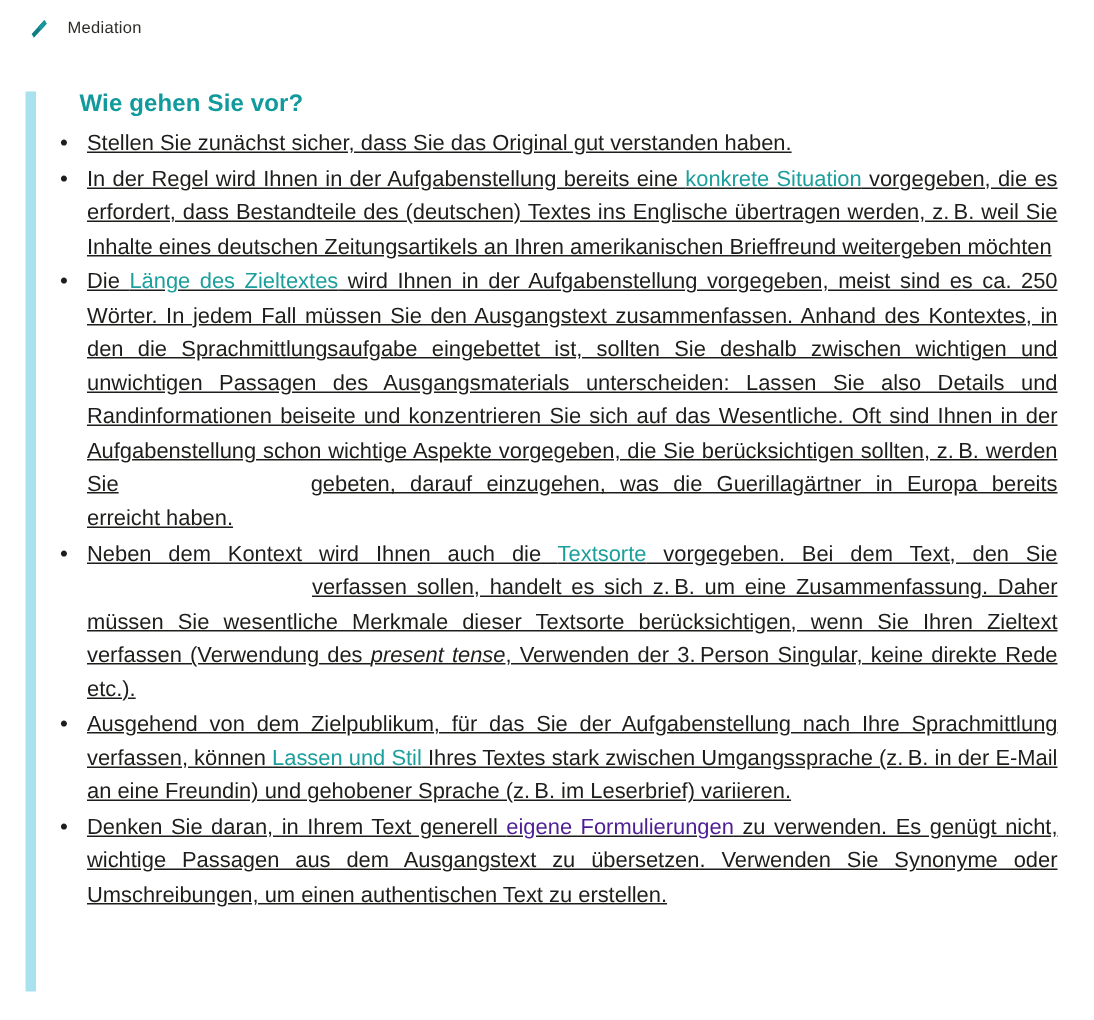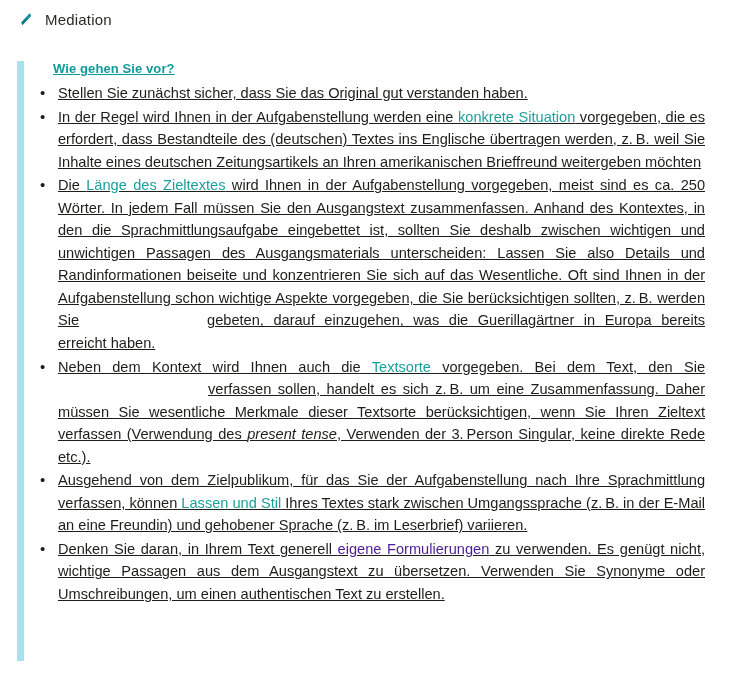--- a/index.html
+++ b/index.html
@@ -24,21 +24,21 @@
     height: 28px;
     box-sizing: border-box;
   }
   .header-marker {
     width: 15px;
     height: 15px;
     flex: 0 0 auto;
     display: block;
   }
   .header-title {
-    font-size: 15px;
+    font-size: 11px;
     letter-spacing: 0.2px;
     color: #2b2b29;
   }
 
   
   .info-box {
     position: relative;
     margin: 33px 0 0 0;
     padding: 0 24px 0 38px;
     box-sizing: border-box;
@@ -47,25 +47,24 @@
     position: absolute;
     left: 17px;
     top: 0;
     width: 7px;
     height: 600px;
     background: #a7e2ee;
   }
 
   .box-heading {
     color: #109a9c;
-    font-size: 13px;
+    font-size: 16px;
     font-weight: bold;
     margin: 0 0 6px 15px;
     letter-spacing: 0.1px;
-    text-decoration: underline;
   }
 
   ul.steps {
     list-style: none;
     margin: 0;
     padding: 0;
   }
   ul.steps > li {
     position: relative;
     padding-left: 20px;
@@ -122,21 +121,21 @@
 
   <h2 class="box-heading" style="color: rgb(16, 154, 156);">Wie gehen Sie vor?</h2>
 
   <ul class="steps">
 
     <li>
       <span><span>Stellen Sie zunächst sicher, dass Sie das Original gut verstanden haben.</span></span>
     </li>
 
     <li>
-      <span><span>In der Regel wird Ihnen in der Aufgabenstellung werden eine </span><span class="kw" style="color: rgb(27, 159, 156);">konkrete Situation</span><span> vorgegeben, die es erfordert, dass Bestandteile des (deutschen) Textes ins Englische übertragen werden, z. B. weil Sie Inhalte eines deutschen Zeitungsartikels an Ihren amerikanischen Brieffreund weitergeben möchten</span></span>
+      <span><span>In der Regel wird Ihnen in der Aufgabenstellung bereits eine </span><span class="kw" style="color: rgb(27, 159, 156);">konkrete Situation</span><span> vorgegeben, die es erfordert, dass Bestandteile des (deutschen) Textes ins Englische übertragen werden, z. B. weil Sie Inhalte eines deutschen Zeitungsartikels an Ihren amerikanischen Brieffreund weitergeben möchten</span></span>
     </li>
 
     <li>
       <span><span>Die </span><span class="kw" style="color: rgb(27, 159, 156);">Länge des Zieltextes</span><span> wird Ihnen in der Aufgabenstellung vorgegeben, meist sind es ca. 250 Wörter. In jedem Fall müssen Sie den Ausgangstext zusammenfassen. Anhand des Kontextes, in den die Sprachmittlungsaufgabe eingebettet ist, sollten Sie deshalb zwischen wichtigen und unwichtigen Passagen des Ausgangsmaterials unterscheiden: Lassen Sie also Details und Randinformationen beiseite und konzentrieren Sie sich auf das Wesentliche. Oft sind Ihnen in der Aufgabenstellung schon wichtige Aspekte vorgegeben, die Sie berücksichtigen sollten, z. B. werden Sie</span><span class="redacted gap-a"></span><span>gebeten, darauf einzugehen, was die Guerillagärtner in Europa bereits erreicht haben.</span></span>
     </li>
 
     <li>
       <span><span>Neben dem Kontext wird Ihnen auch die </span><span class="kw" style="color: rgb(27, 159, 156);">Textsorte</span><span> vorgegeben. Bei dem Text, den Sie</span><span class="redacted gap-b"></span><span>verfassen sollen, handelt es sich z. B. um eine Zusammenfassung. Daher müssen Sie wesentliche Merkmale dieser Textsorte berücksichtigen, wenn Sie Ihren Zieltext verfassen (Verwendung des </span><span class="it">present tense</span><span>, Verwenden der 3. Person Singular, keine direkte Rede etc.).</span></span>
     </li>
 

